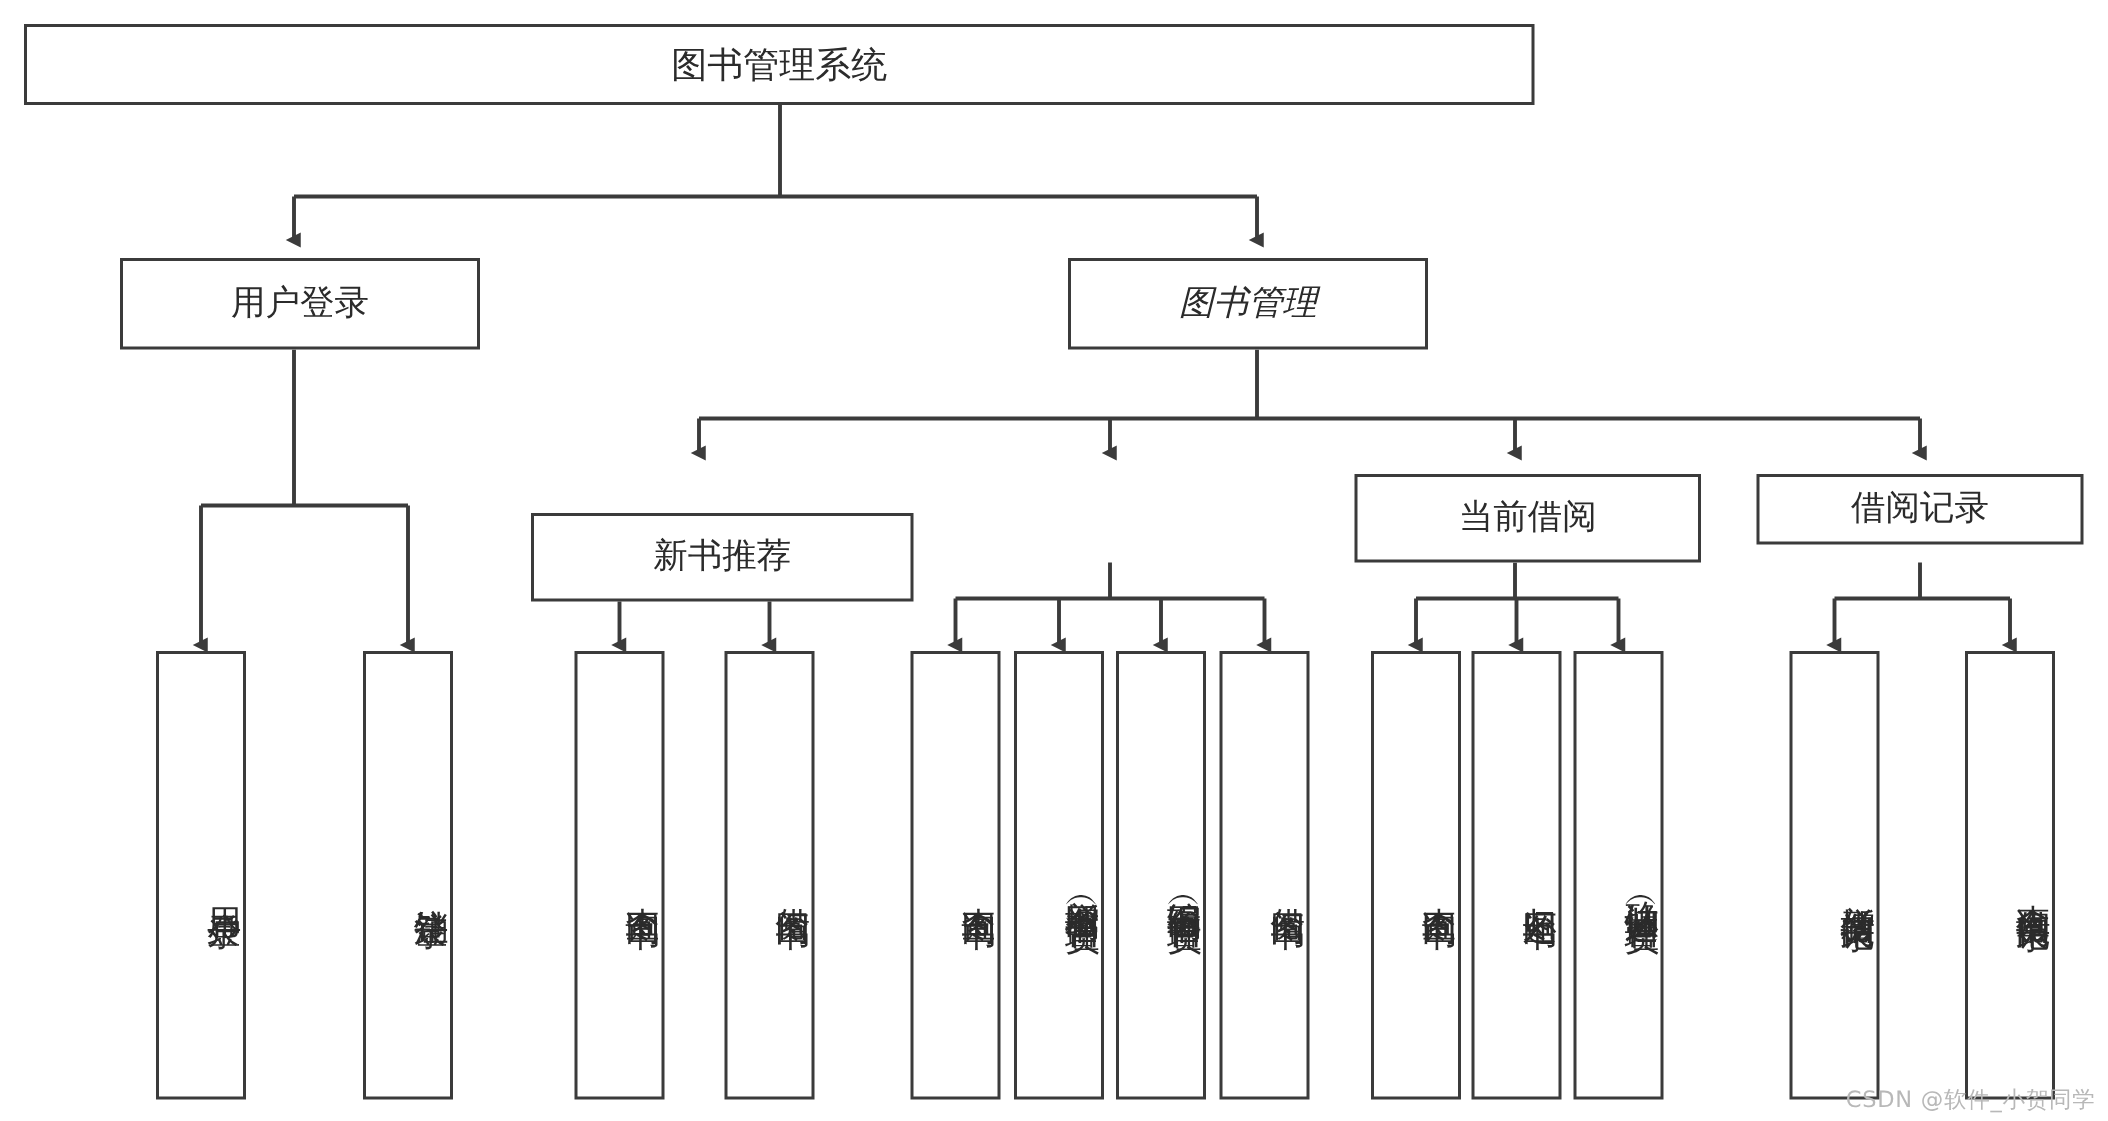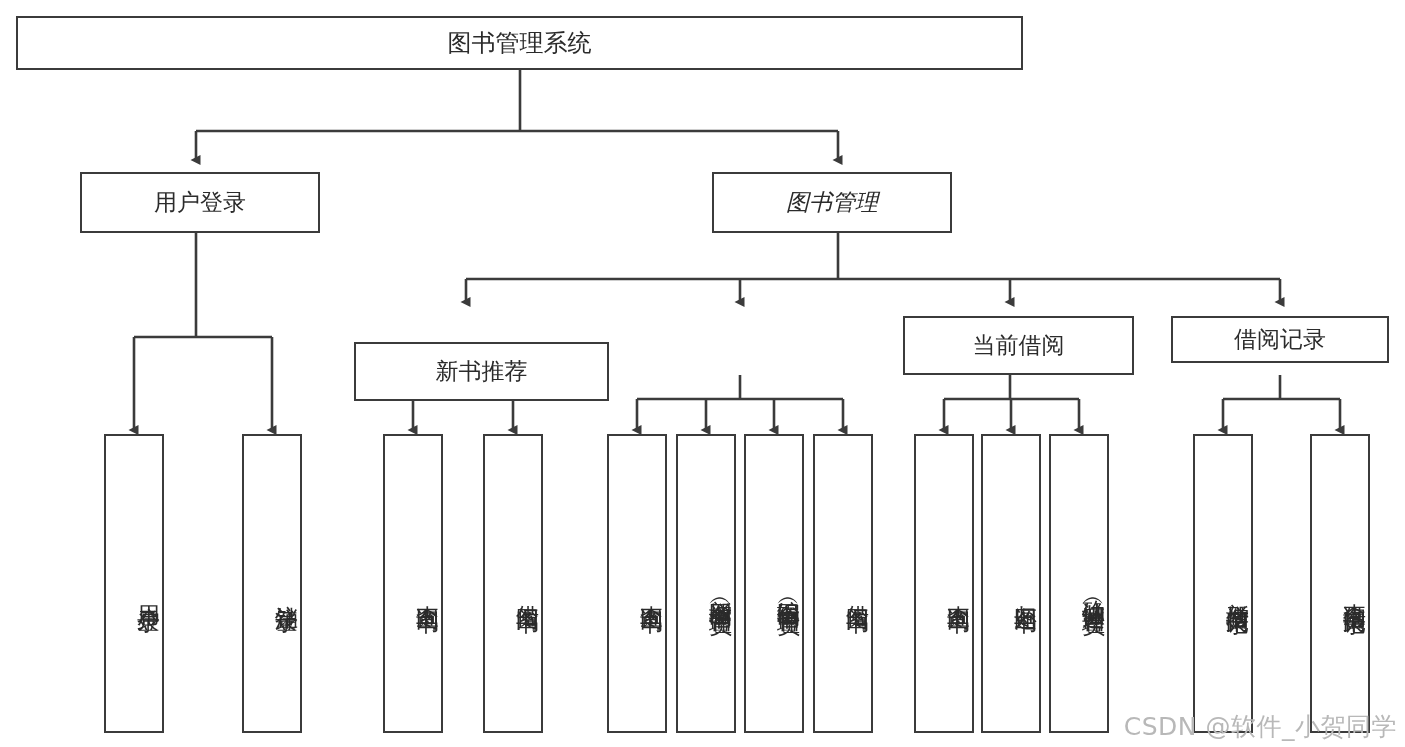--- a/index.html
+++ b/index.html
@@ -56,21 +56,21 @@
     writing-mode: vertical-rl;
     text-orientation: upright;
     display: block;
     white-space: normal;
     max-height: 284px;
   }
   .watermark {
     position: absolute;
     right: 8px;
     bottom: 4px;
-    font-size: 25px;
+    font-size: 15px;
     color: #b8b8b8;
     letter-spacing: 0.5px;
     white-space: nowrap;
   }
 </style>
 </head>
 <body>
 
 <div id="canvas">
 

